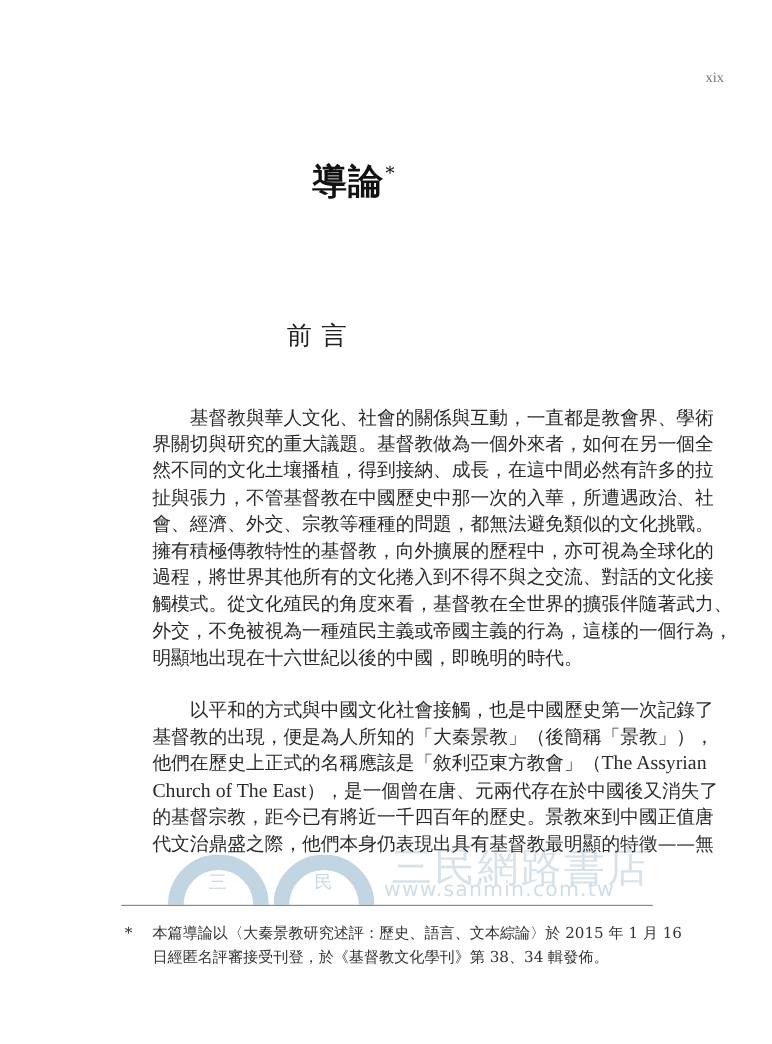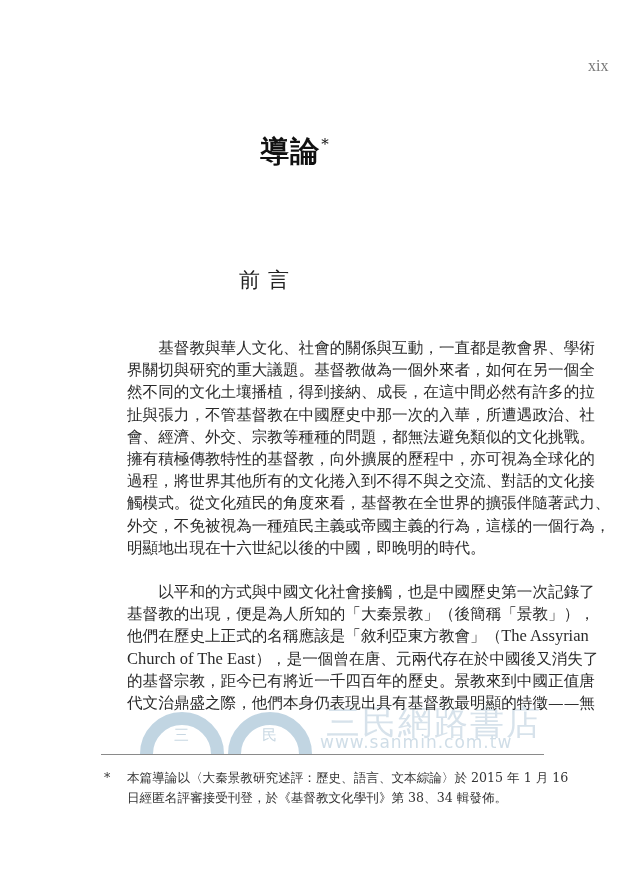--- a/index.html
+++ b/index.html
@@ -3,21 +3,21 @@
 <meta charset="utf-8">
 <style>
   html, body { margin: 0; padding: 0; background: #ffffff; }
   body {
     width: 643px; height: 870px; position: relative; overflow: hidden;
     font-family: "DejaVu Serif", "Liberation Serif", serif;
     color: #1a1a1a;
   }
   .page-number {
     position: absolute; top: 57px; left: 588px;
-    font-family: "Liberation Serif", serif; font-size: 16px; color: #777;
+    font-family: "Liberation Serif", serif; font-size: 12px; color: #777;
   }
   .chapter-title {
     position: absolute; top: 132px; left: 0; width: 590px; text-align: center;
     font-size: 29px; font-weight: bold; letter-spacing: 1px; color: #111;
   }
   .chapter-title sup { font-size: 15px; font-weight: normal; vertical-align: 12px; margin-left: 1px; }
   .section-title {
     position: absolute; top: 266px; left: 0; width: 536px; text-align: center;
     font-size: 21px; letter-spacing: 8px; color: #222;
   }

